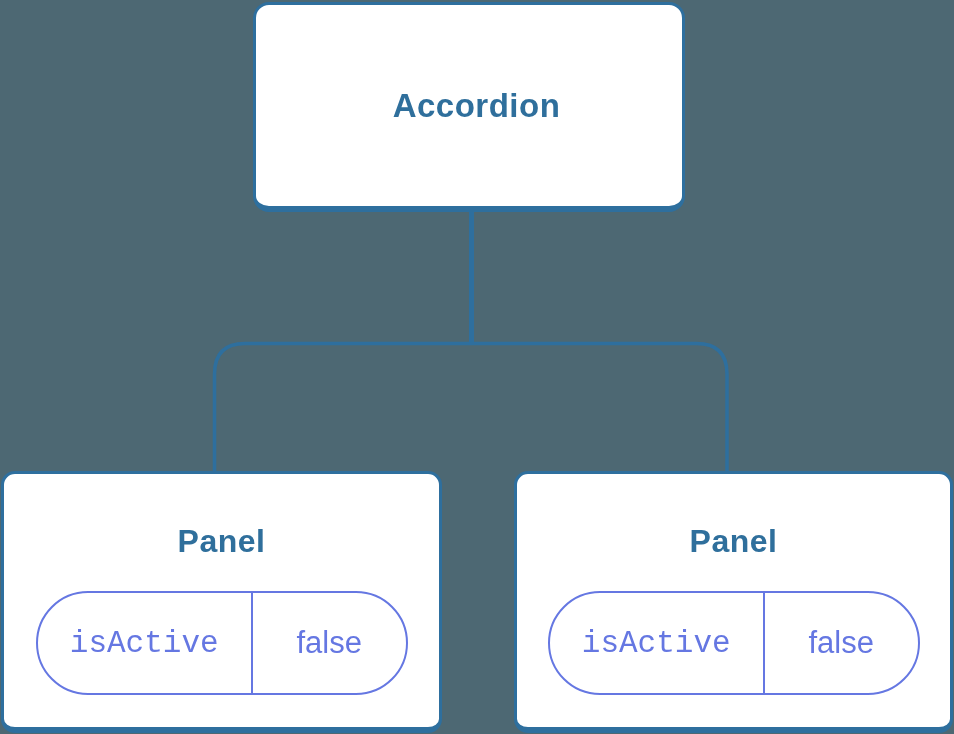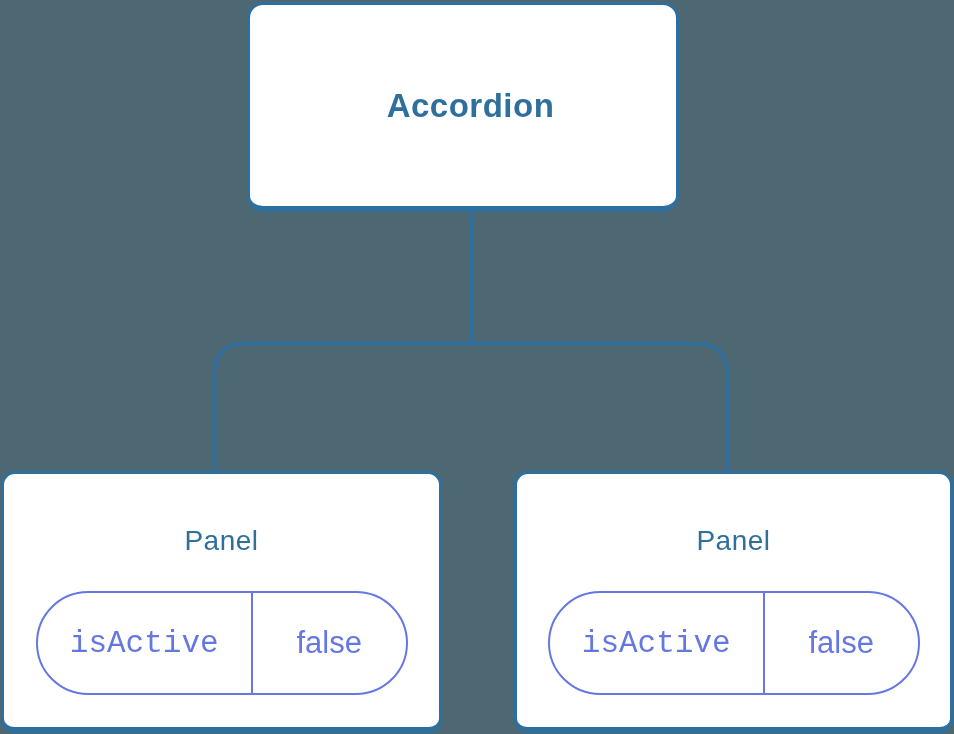--- a/index.html
+++ b/index.html
@@ -30,21 +30,21 @@
     z-index: 0;
   }
   .node {
     position: absolute;
     background: var(--node-fill);
     border: 3px solid var(--node-border);
     border-bottom-width: 6px;
     z-index: 1;
   }
   .node-root {
-    left: 247px; top: 2px;
+    left: 253px; top: 2px;
     width: 432px; height: 210px;
     border-radius: 16px;
     display: flex;
     align-items: center;
     justify-content: center;
     padding-left: 15px;
   }
   .node-root .node-label {
     font-size: 33px;
     font-weight: 600;
@@ -56,22 +56,22 @@
     height: 262px;
     border-radius: 14px;
     display: flex;
     flex-direction: column;
     align-items: center;
     padding-top: 45px;
   }
   .node-panel.panel-left  { left: 1px;   width: 441px; }
   .node-panel.panel-right { left: 514px; width: 439px; }
   .node-panel .node-label {
-    font-size: 28px;
-    font-weight: 400;
+    font-size: 32px;
+    font-weight: 700;
     color: var(--node-text);
     letter-spacing: 0.5px;
     line-height: 44px;
   }
   .state-pill {
     margin-top: 28px;
     width: 372px;
     height: 104px;
     border: 2.5px solid var(--state-accent);
     border-radius: 52px;

